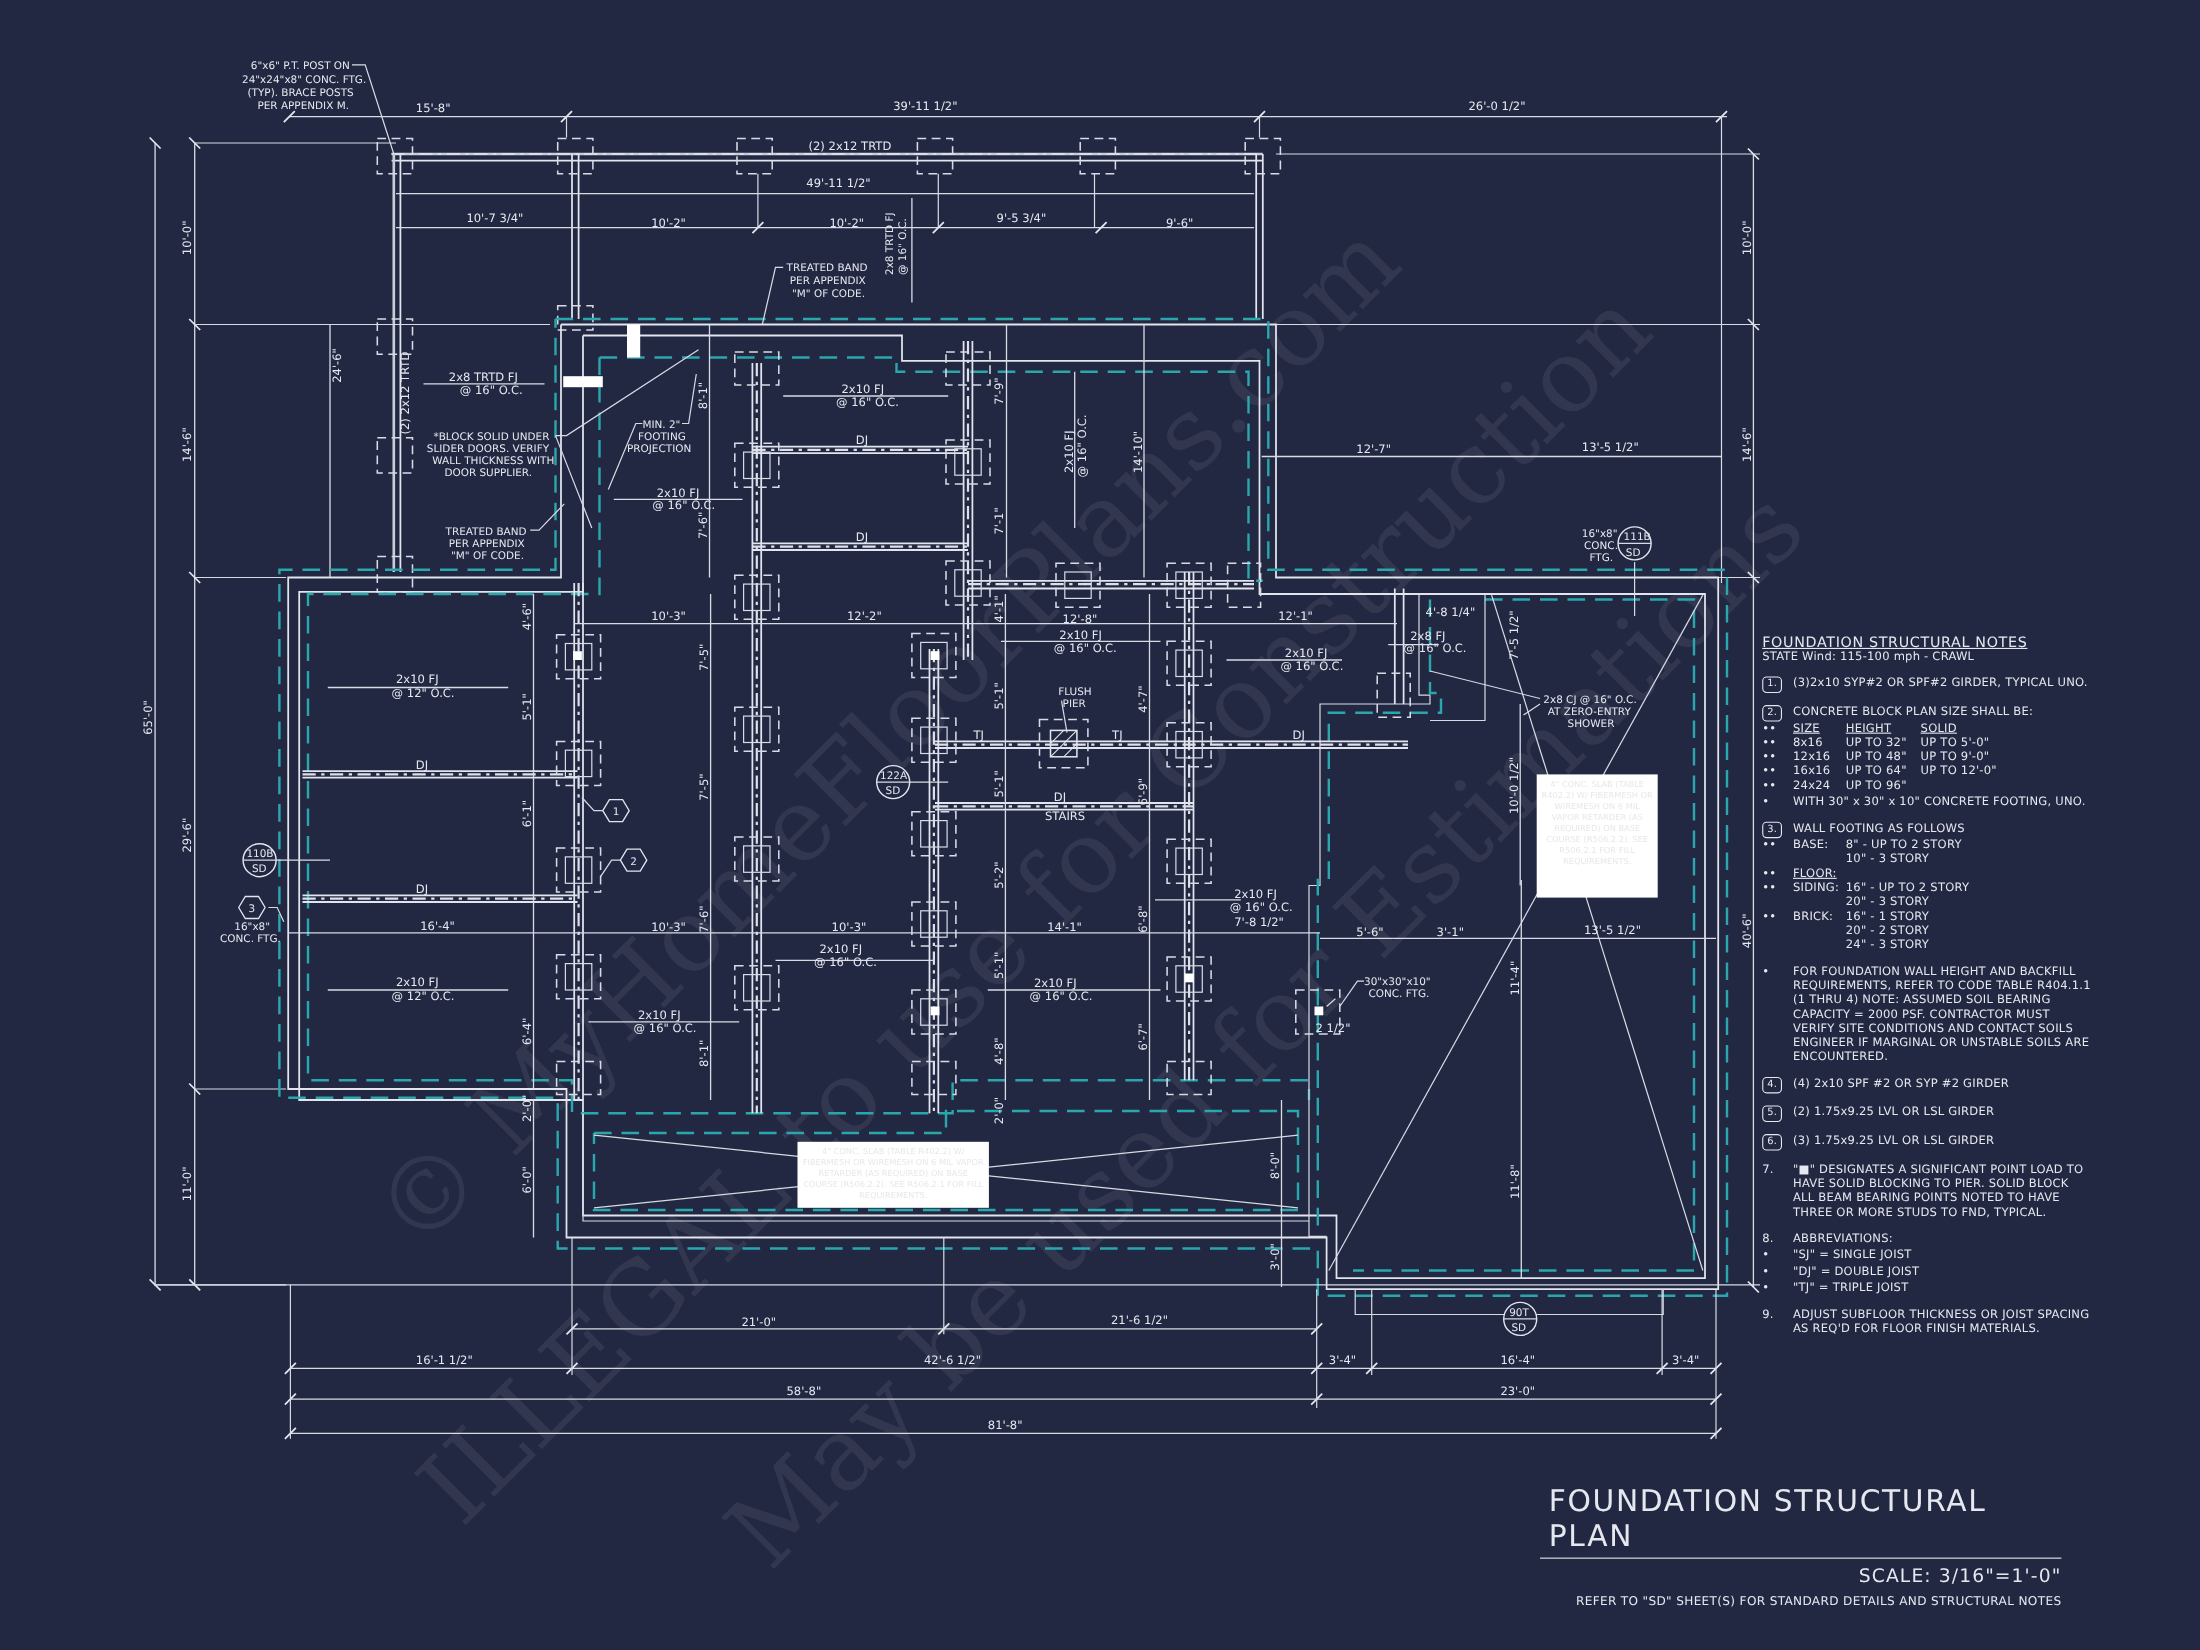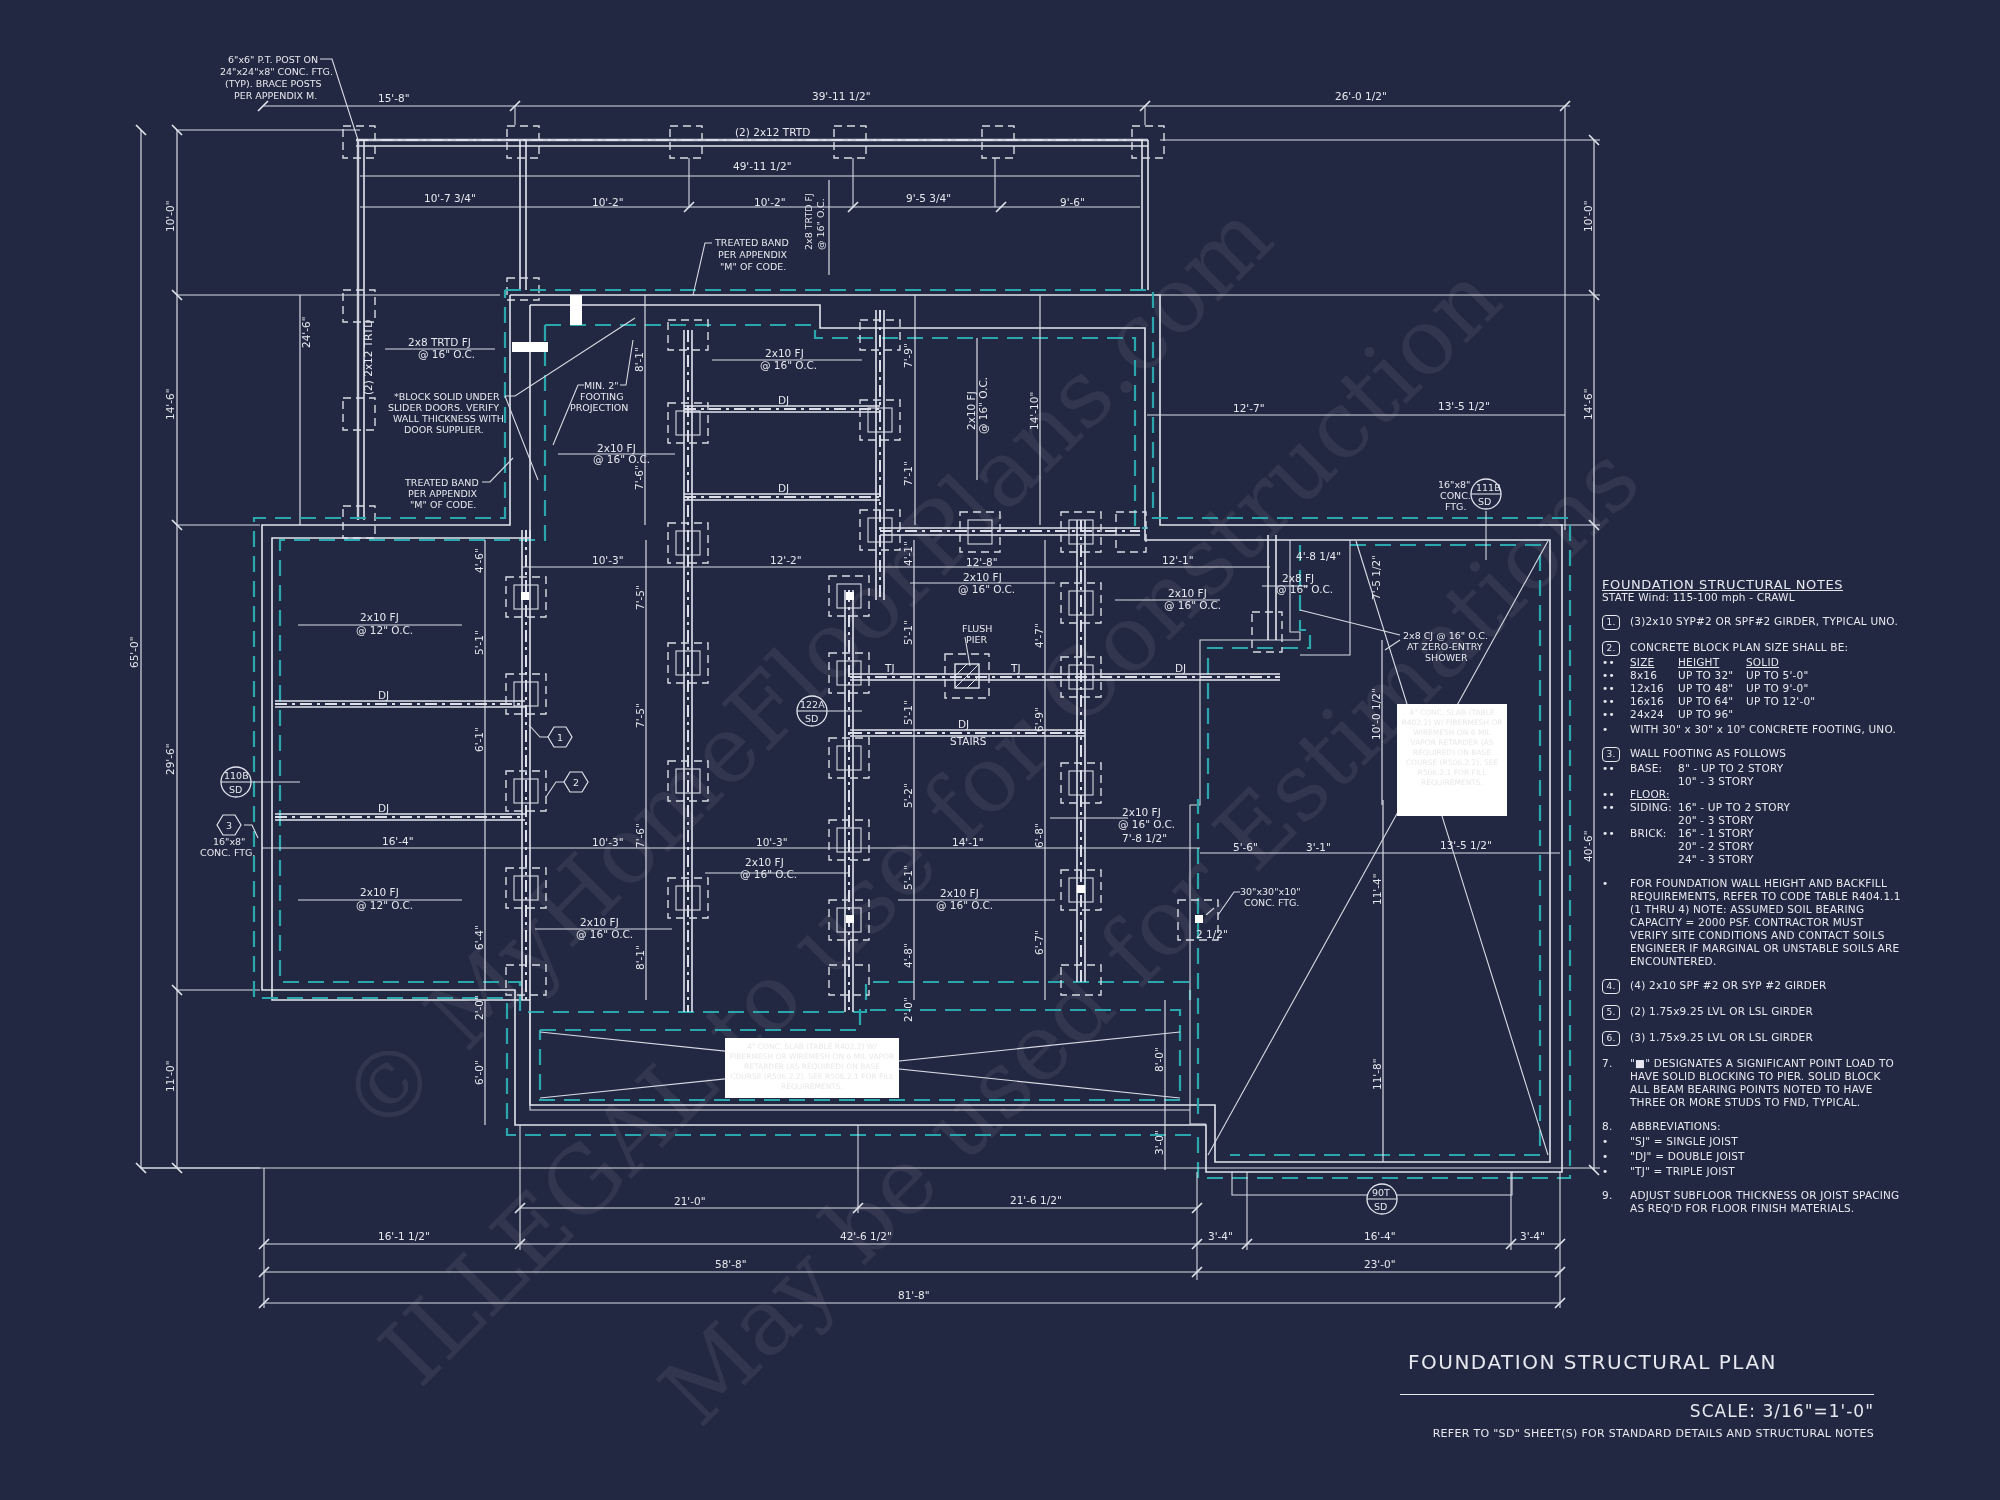--- a/index.html
+++ b/index.html
@@ -20,21 +20,21 @@
   #notes{position:absolute;left:1602px;top:578px;width:300px;color:#e6e8ef;font-size:10.5px;line-height:13px;letter-spacing:0.2px;}
   #notes .title{font-size:13px;text-decoration:underline;letter-spacing:0.6px;}
   #notes .row{display:flex;align-items:flex-start;margin-top:2px;}
   #notes .mk{width:28px;flex:0 0 28px;display:flex;justify-content:flex-start;}
   #notes .hex{width:16px;height:13px;border:1px solid #e6e8ef;border-radius:4px;font-size:9px;text-align:center;line-height:13px;}
   #notes .gap{height:9px;}
   #notes .tbl{display:grid;grid-template-columns:28px 48px 68px 90px;}
   #notes .u{text-decoration:underline;}
   #notes .ft{display:grid;grid-template-columns:28px 48px 120px;}
   #title-block{position:absolute;left:1400px;top:1350px;width:474px;text-align:right;color:#e6e8ef;}
-  #title-main{font-size:20px;letter-spacing:1.5px;border-bottom:1.5px solid #e6e8ef;padding-bottom:20px;text-align:left;padding-left:8px;}
+  #title-main{font-size:27px;letter-spacing:1.5px;border-bottom:1.5px solid #e6e8ef;padding-bottom:4px;text-align:left;padding-left:8px;}
   #title-scale{font-size:17px;margin-top:6px;letter-spacing:1px;}
   #title-refer{font-size:11px;margin-top:6px;letter-spacing:0.3px;}
   .note-box{position:absolute;background:#ffffff;color:#e8e8e8;font-size:7.5px;text-align:center;line-height:10px;padding:4px;box-sizing:border-box;overflow:hidden;}
 </style>
 </head>
 <body>
 
 <div id="sheet">
 <svg width="2000" height="1500" viewBox="0 0 2000 1500" xmlns="http://www.w3.org/2000/svg">
 

